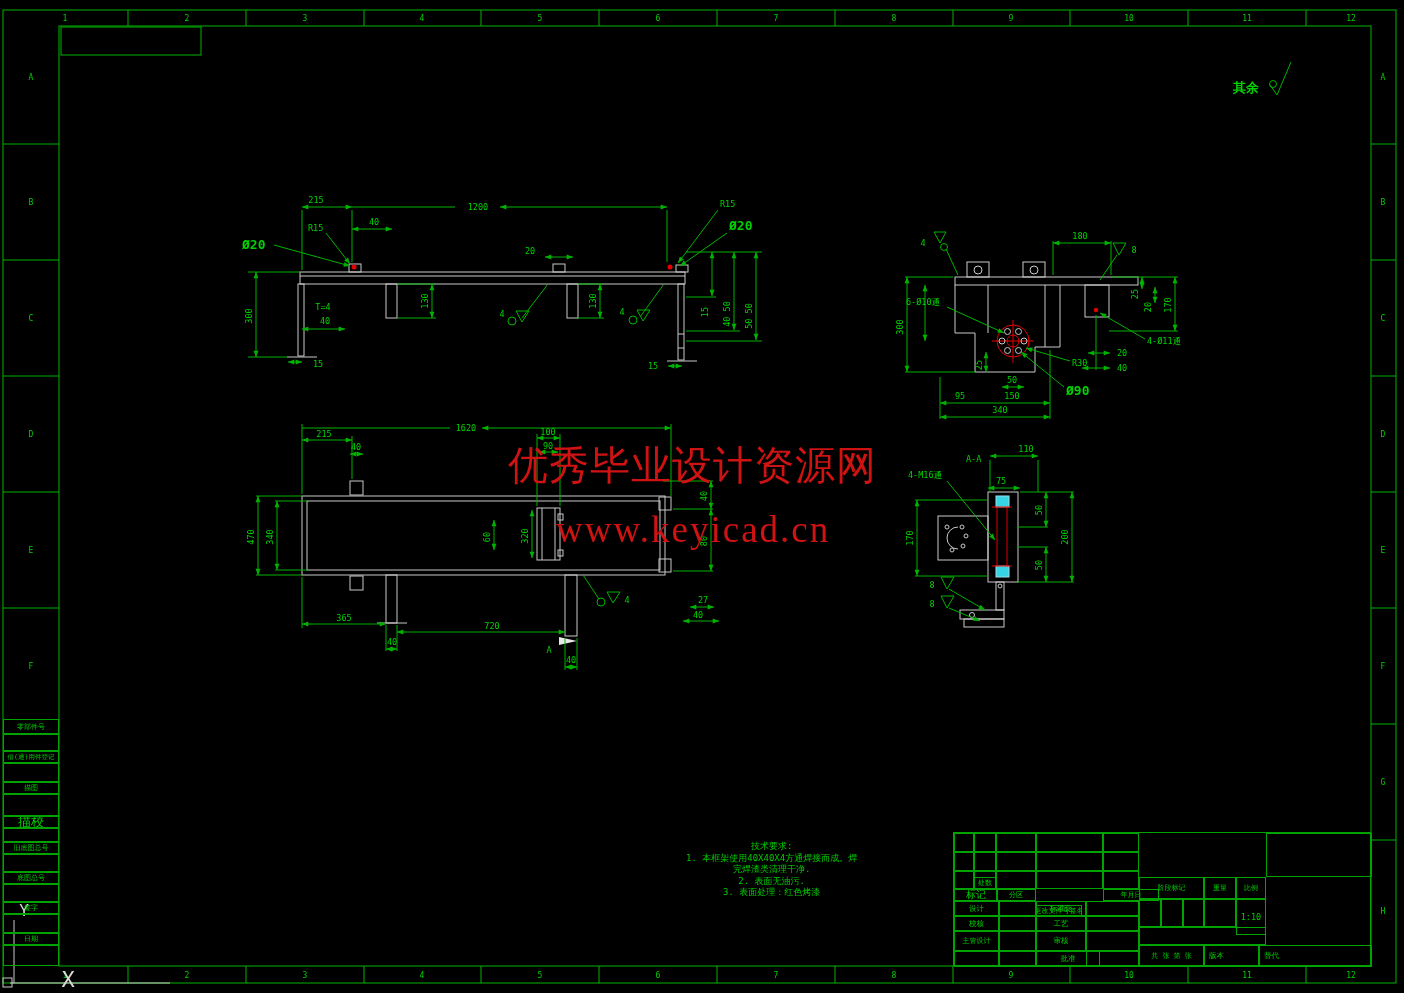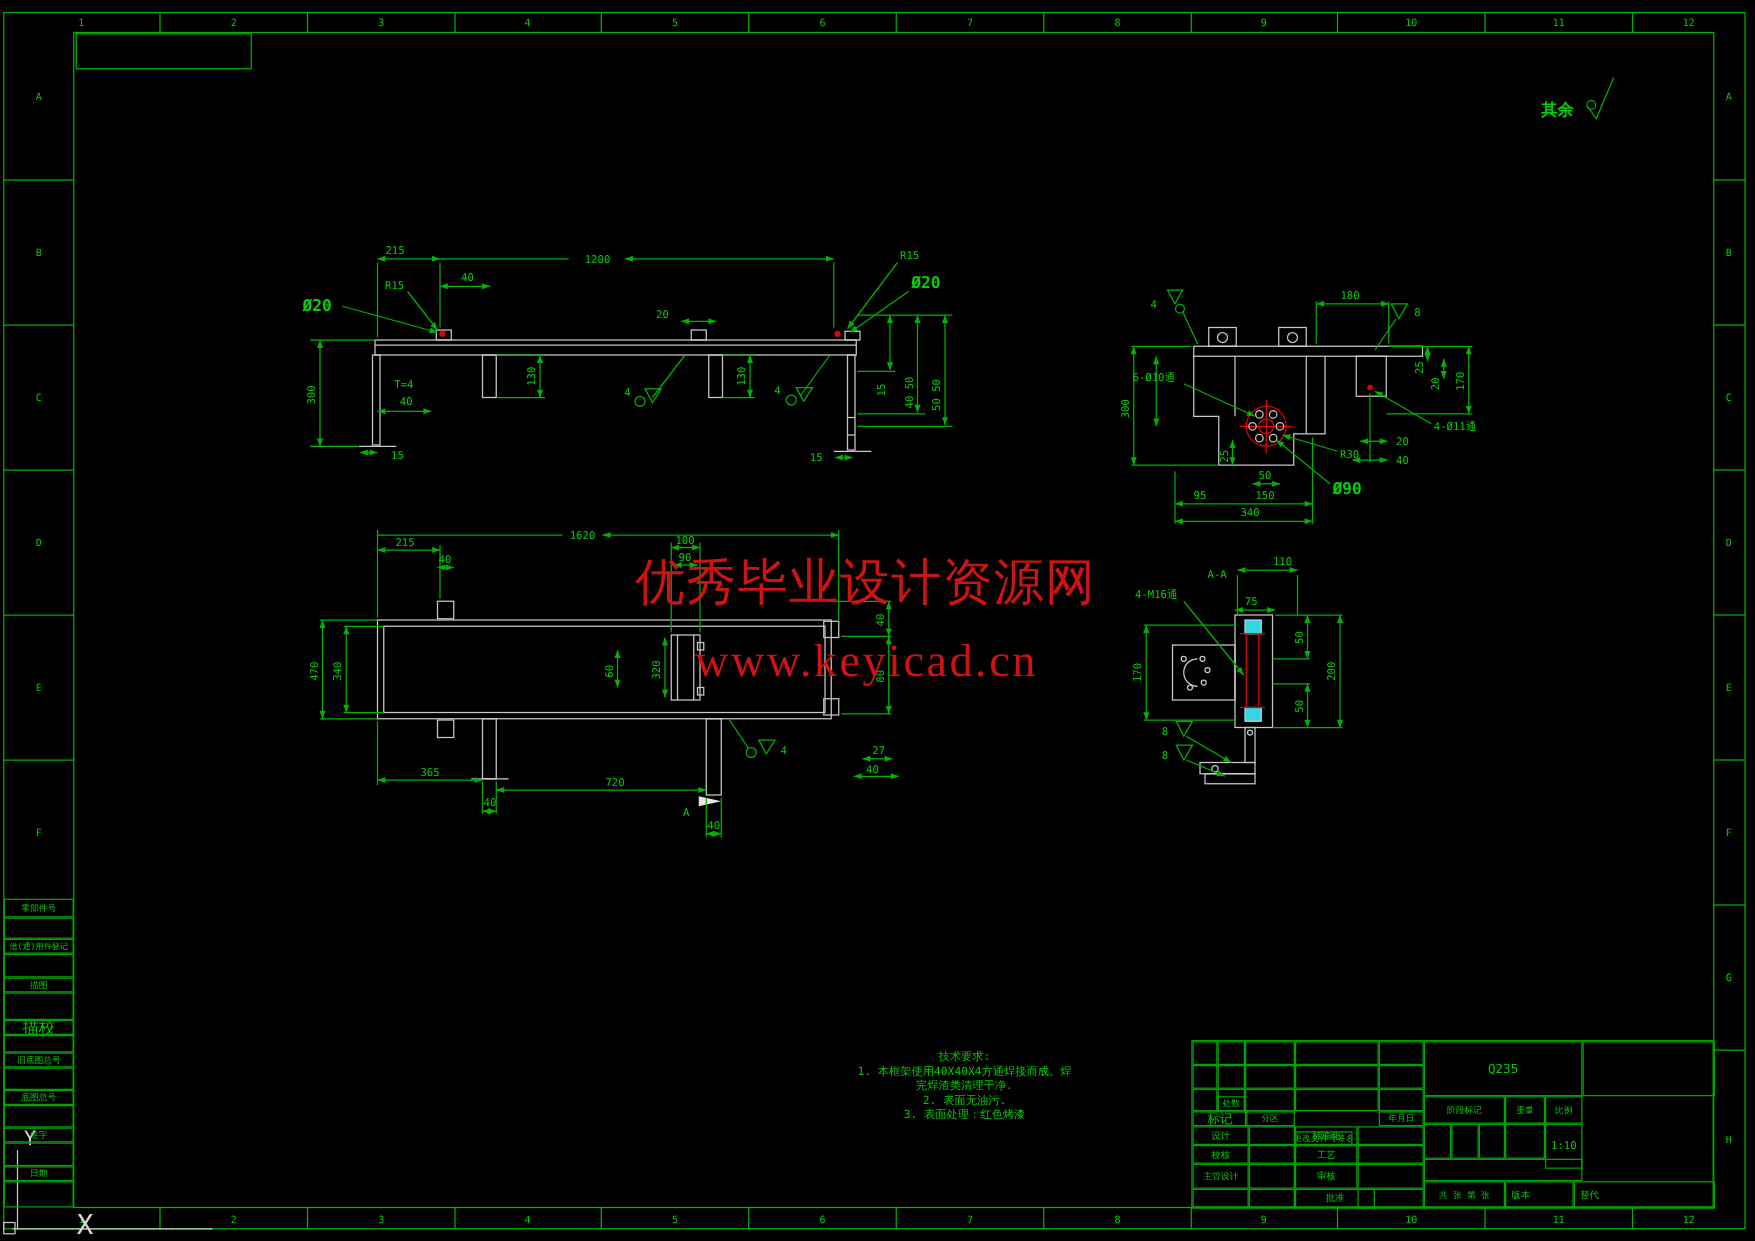--- a/index.html
+++ b/index.html
@@ -471,40 +471,39 @@
   <div class="cell" style="left:0;top:38px;width:20px;height:18px"></div>
   <div class="cell" style="left:20px;top:38px;width:22px;height:18px"></div>
   <div class="cell" style="left:42px;top:38px;width:40px;height:18px"></div>
   <div class="cell" style="left:82px;top:38px;width:67px;height:18px"></div>
   <div class="cell" style="left:149px;top:38px;width:36px;height:18px"></div>
 
   <div class="cell" style="left:0;top:56px;width:44px;height:12px;font-size:10px">标记</div>
   <div class="cell" style="left:20px;top:44px;width:22px;height:12px;font-size:7px">处数</div>
   <div class="cell" style="left:42px;top:56px;width:40px;height:12px;font-size:7px">分区</div>
   <div class="cell" style="left:82px;top:72px;width:46px;height:12px;font-size:7px">更改文件号签名</div>
-  <div class="cell" style="left:149px;top:56px;width:36px;height:12px;font-size:7px">年月日</div>
+  <div class="cell" style="left:149px;top:56px;width:56px;height:12px;font-size:7px">年月日</div>
 
   <div class="cell" style="left:0;top:68px;width:45px;height:15px;font-size:7.5px">设计</div>
   <div class="cell" style="left:45px;top:68px;width:37px;height:15px"></div>
   <div class="cell" style="left:82px;top:68px;width:50px;height:15px;font-size:7.5px">标准化</div>
   <div class="cell" style="left:132px;top:68px;width:53px;height:15px"></div>
   <div class="cell" style="left:0;top:83px;width:45px;height:15px;font-size:7.5px">校核</div>
   <div class="cell" style="left:45px;top:83px;width:37px;height:15px"></div>
   <div class="cell" style="left:82px;top:83px;width:50px;height:15px;font-size:7.5px">工艺</div>
   <div class="cell" style="left:132px;top:83px;width:53px;height:15px"></div>
   <div class="cell" style="left:0;top:98px;width:45px;height:20px;font-size:7px">主管设计</div>
   <div class="cell" style="left:45px;top:98px;width:37px;height:20px"></div>
   <div class="cell" style="left:82px;top:98px;width:50px;height:20px;font-size:7.5px">审核</div>
   <div class="cell" style="left:132px;top:98px;width:53px;height:20px"></div>
   <div class="cell" style="left:0;top:118px;width:45px;height:16px"></div>
   <div class="cell" style="left:45px;top:118px;width:37px;height:16px"></div>
   <div class="cell" style="left:82px;top:118px;width:64px;height:16px;font-size:7.5px">批准</div>
   <div class="cell" style="left:132px;top:118px;width:53px;height:16px"></div>
 
-  <div class="cell" style="left:185px;top:0;width:127px;height:44px;font-size:10px">Q235</div>
   <div class="cell" style="left:312px;top:0;width:106px;height:44px"></div>
   <div class="cell" style="left:185px;top:44px;width:65px;height:22px;font-size:7px">阶段标记</div>
   <div class="cell" style="left:250px;top:44px;width:32px;height:22px;font-size:7px">重量</div>
   <div class="cell" style="left:282px;top:44px;width:30px;height:22px;font-size:7px">比例</div>
   <div class="cell" style="left:185px;top:66px;width:22px;height:28px"></div>
   <div class="cell" style="left:207px;top:66px;width:22px;height:28px"></div>
   <div class="cell" style="left:229px;top:66px;width:21px;height:28px"></div>
   <div class="cell" style="left:250px;top:66px;width:32px;height:28px"></div>
   <div class="cell" style="left:282px;top:66px;width:30px;height:36px;font-size:8.5px">1:10</div>
   <div class="cell" style="left:185px;top:94px;width:127px;height:18px"></div>

